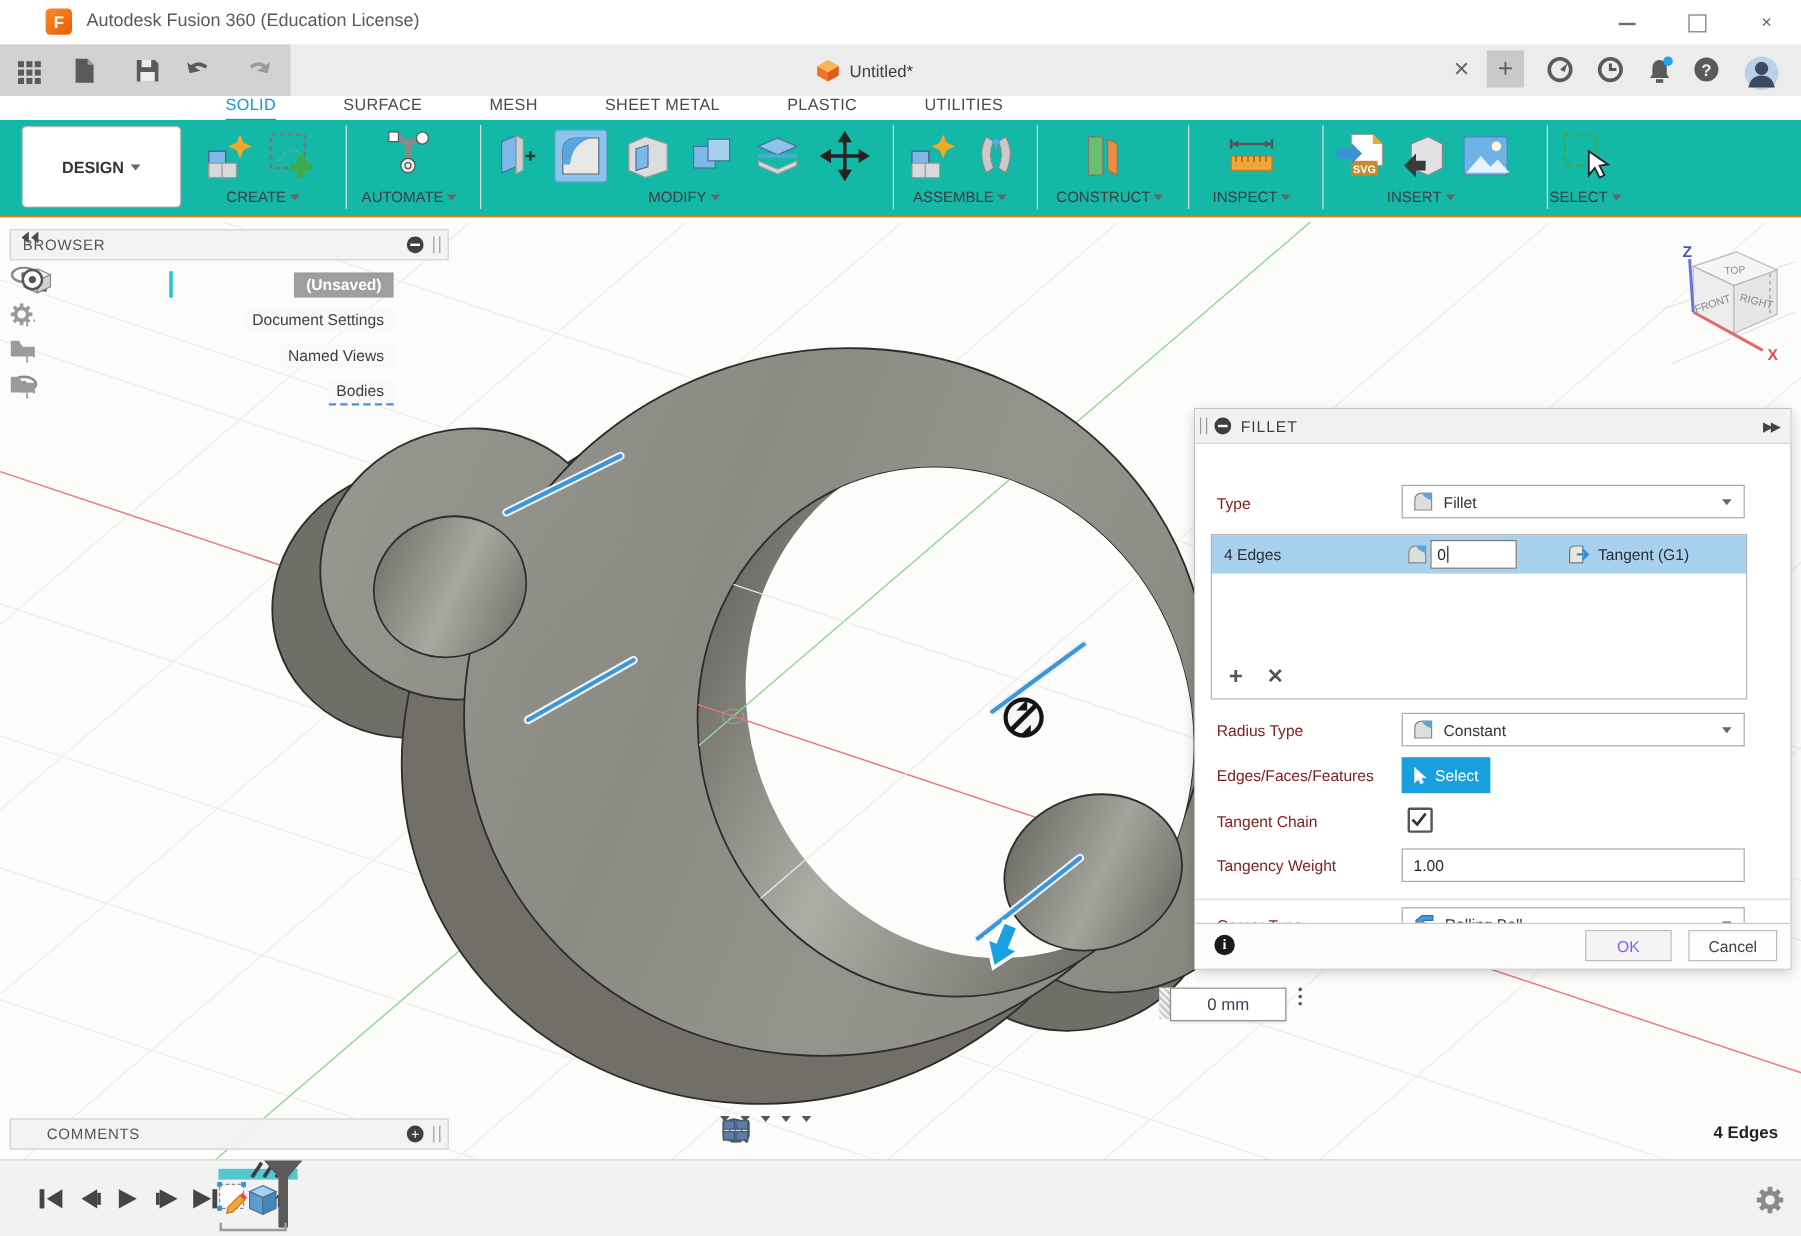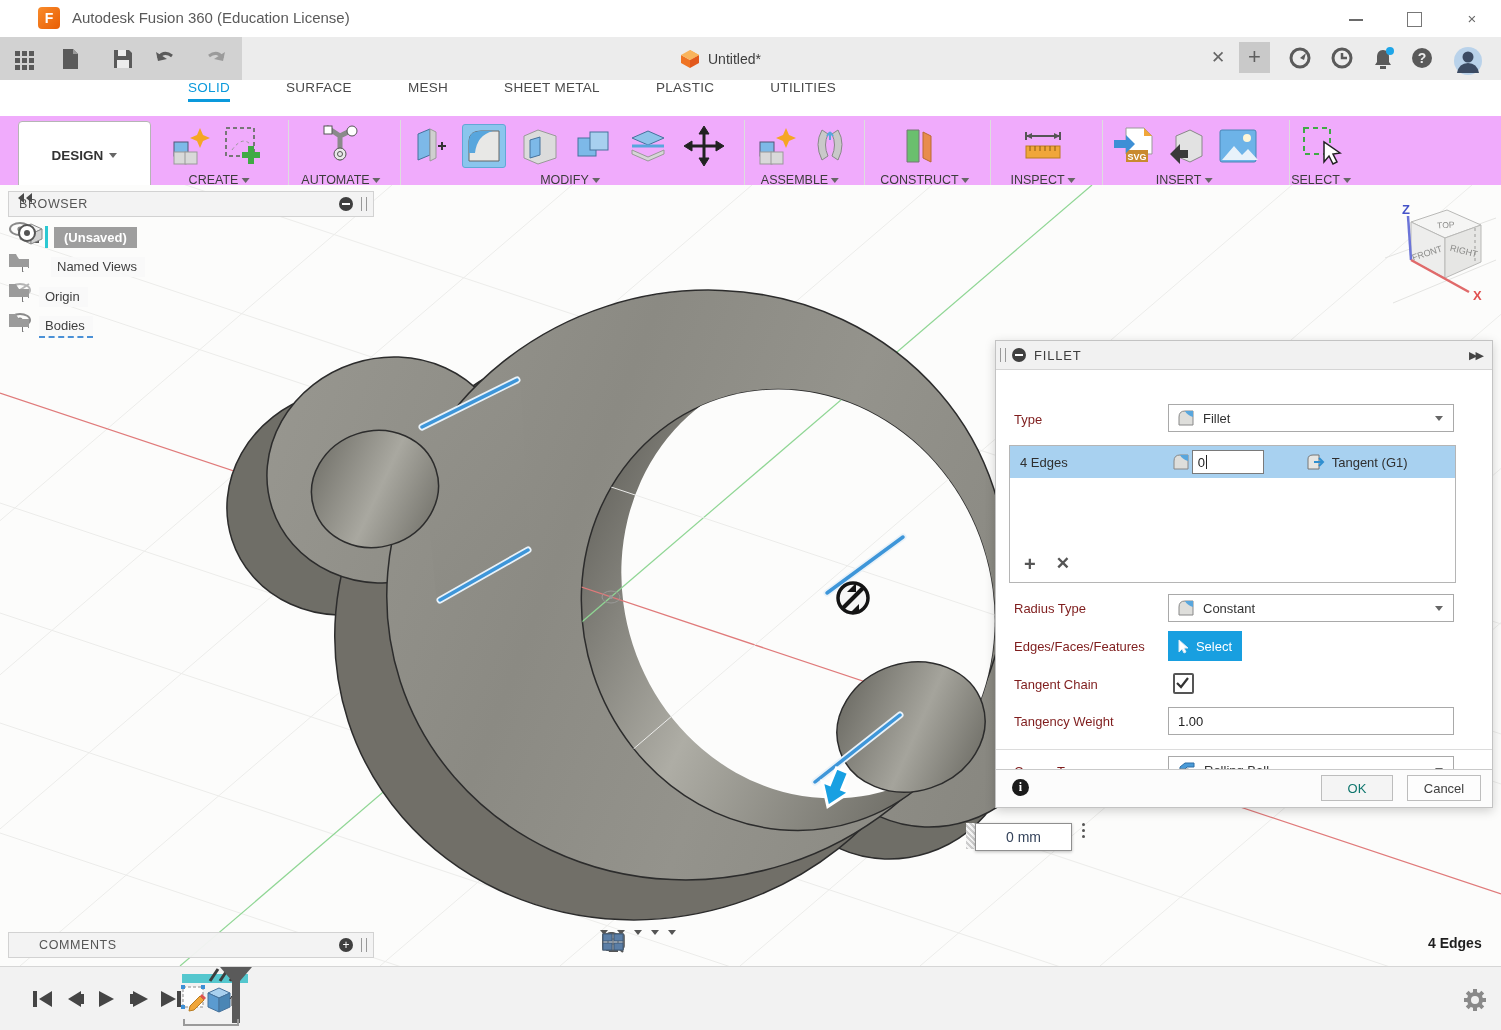--- a/index.html
+++ b/index.html
@@ -33,21 +33,21 @@
           color:#5f5f5f;font-size:22px;line-height:29px;text-align:center;}
   .sysicon{position:absolute;top:46px;width:24px;height:24px;}
 
   
   .ribbon-tabs{position:absolute;left:0;top:80px;width:100%;height:24px;background:#fff;
                display:flex;align-items:flex-start;padding-left:188px;gap:56px;box-sizing:border-box;}
   .rtab{font-size:13.5px;color:#4a4a4a;letter-spacing:.3px;padding-bottom:4px;white-space:nowrap;}
   .rtab.active{color:#0a99dc;border-bottom:3px solid #0a99dc;}
 
   
-  .ribbon{position:absolute;left:0;top:116px;width:100%;height:81px;background:#f0abfc;
+  .ribbon{position:absolute;left:0;top:100px;width:100%;height:81px;background:#14b8a6;
           border-bottom:1px solid #f97316;box-sizing:border-box;}
   .design-btn{position:absolute;left:18px;top:5px;width:131px;height:66px;border:1px solid #b5b5b5;
               border-radius:4px;font-size:13.5px;color:#333;font-weight:bold;display:flex;
               align-items:center;justify-content:center;gap:6px;background:#fff;}
   .grp-label{position:absolute;top:57px;font-size:12.5px;color:#3c3c3c;white-space:nowrap;
              transform:translateX(-50%);}
   .grp-label .caret-dn{margin-left:3px;}
   .tool{position:absolute;top:8px;width:44px;height:44px;}
   .tool.hl{background:#8ac5ed;border:1px solid #62a7d6;border-radius:3px;box-sizing:border-box;}
   .vdiv{position:absolute;top:4px;width:1px;height:70px;background:#ddd;}
@@ -61,21 +61,21 @@
             border:1px solid #d2d2d2;display:flex;align-items:center;box-sizing:border-box;}
   .panelbar .ptitle{font-size:12.5px;color:#555;letter-spacing:.6px;margin-left:10px;}
   .minus-circle{width:14px;height:14px;border-radius:50%;background:#3f3f3f;position:relative;}
   .minus-circle::after{content:"";position:absolute;left:3px;top:6px;width:8px;height:2px;background:#fff;}
   .plus-circle{width:14px;height:14px;border-radius:50%;background:#3f3f3f;color:#fff;
                font-size:12px;line-height:14px;text-align:center;}
   .grip{width:4px;height:14px;border-left:1px solid #999;border-right:1px solid #999;margin:0 6px 0 8px;}
   .spacer{flex:1;}
 
   .btree{position:absolute;left:8px;top:222px;width:320px;}
-  .trow{position:relative;height:30px;display:flex;align-items:center;}
+  .trow{position:relative;height:30px;display:flex;align-items:center;justify-content:space-between;}
   .chip{background:rgba(248,248,248,.9);padding:2px 8px 3px 6px;display:flex;align-items:center;gap:8px;}
   .tlabel{font-size:13px;color:#3f3f3f;}
   .expander{width:0;height:0;border-top:5px solid transparent;border-bottom:5px solid transparent;
             border-left:7px solid #fff;outline:1px solid #777;outline-offset:-1px;
             -webkit-clip-path:polygon(-10% -10%,110% 50%,-10% 110%);clip-path:polygon(-10% -10%,110% 50%,-10% 110%);
             margin:0 10px 0 14px;box-sizing:border-box;}
   .tri-solid{width:0;height:0;border-left:11px solid transparent;border-bottom:11px solid #555;margin:0 6px 0 20px;}
   .tealbar{width:3px;height:22px;background:#2bc8d2;margin-right:6px;}
   .unsaved-chip{background:#9e9e9e;color:#fff;font-weight:bold;font-size:13px;padding:3px 10px;}
   .dashed-sel{border-bottom:2px dashed #4a90d6;}
@@ -109,21 +109,21 @@
             background:#fff;}
   .tw-input{position:absolute;left:172px;width:286px;height:28px;border:1px solid #a9a9a9;
             font-size:13px;color:#222;display:flex;align-items:center;padding-left:9px;box-sizing:border-box;}
   .hdiv{position:absolute;left:0;width:100%;height:1px;background:#dcdcdc;}
   .dlg-foot{position:relative;height:37px;border-top:1px solid #c9c9c9;background:#fcfcfc;}
   .info-circle{position:absolute;left:16px;top:9px;width:17px;height:17px;border-radius:50%;
                background:#1a1a1a;color:#fff;font-size:12px;font-weight:bold;text-align:center;
                line-height:17px;font-family:"Liberation Serif",serif;}
   .btn{position:absolute;top:5px;height:26px;border:1px solid #bdbdbd;background:#fdfdfd;
        font-size:13px;display:flex;align-items:center;justify-content:center;box-sizing:border-box;}
-  .btn-ok{left:325px;width:72px;color:#0f766e;background:#f4f4f4;}
+  .btn-ok{left:325px;width:72px;color:#8b5cf6;background:#f4f4f4;}
   .btn-cancel{left:411px;width:74px;color:#3f3f3f;}
 
   
   .dim-wrap{position:absolute;left:966px;top:638px;display:flex;align-items:flex-start;}
   .dim-grip{width:9px;height:26px;background:repeating-linear-gradient(45deg,#ccc 0 2px,#f4f4f4 2px 4px);}
   .dim-box{width:95px;height:26px;background:#fff;border:1px solid #8f8f8f;box-shadow:0 1px 3px rgba(0,0,0,.25);
            font-size:14px;color:#33425a;display:flex;align-items:center;justify-content:center;}
   .dim-dots{margin-left:10px;display:flex;flex-direction:column;gap:3px;}
   .dim-dots i{width:3px;height:3px;border-radius:50%;background:#555;}
 
@@ -562,37 +562,36 @@
           </svg>
         <span class="unsaved-chip">(Unsaved)</span>
         <svg width="22" height="22" style="margin-left:8px">
             <circle cx="11" cy="11" r="8" fill="#fff" stroke="#555" stroke-width="2"></circle>
             <circle cx="11" cy="11" r="3" fill="#555"></circle>
           </svg>
       </div>
       <div class="trow">
         <span class="expander"></span>
         <span class="chip" style="margin-left:12px">
+          <svg width="20" height="20">
+              <g stroke="#9a9a9a" stroke-width="3">
+                <circle cx="10" cy="10" r="5" fill="none"></circle>
+                <path d="M10 1 v4 M10 15 v4 M1 10 h4 M15 10 h4 M3.6 3.6 l2.8 2.8 M13.6 13.6 l2.8 2.8 M16.4 3.6 l-2.8 2.8 M6.4 13.6 l-2.8 2.8"></path>
+              </g>
+            </svg>
+          <span class="tlabel">Document Settings</span>
+        </span>
+      </div>
+      <div class="trow">
+        <span class="expander"></span>
+        <span class="chip" style="margin-left:12px">
           <svg width="22" height="16">
               <path d="M1 4 h8 l2 3 h10 v8 h-20 z M1 4 v-2 h7 l1 2" fill="#9b9b9b"></path>
             </svg>
           <span class="tlabel">Named Views</span>
-        </span>
-      </div>
-      <div class="trow">
-        <span class="expander"></span>
-        <span class="chip" style="margin-left:0">
-          <svg width="24" height="16">
-              <ellipse cx="12" cy="8" rx="10" ry="6" fill="none" stroke="#b5b5b5" stroke-width="2"></ellipse>
-              <line x1="3" y1="14" x2="21" y2="2" stroke="#b5b5b5" stroke-width="2"></line>
-            </svg>
-          <svg width="22" height="16">
-              <path d="M1 4 h8 l2 3 h10 v8 h-20 z M1 4 v-2 h7 l1 2" fill="#9b9b9b"></path>
-            </svg>
-          <span class="tlabel">Origin</span>
         </span>
       </div>
       <div class="trow">
         <span class="expander"></span>
         <span class="chip dashed-sel" style="margin-left:0">
           <svg width="24" height="16">
               <ellipse cx="12" cy="8" rx="10" ry="6" fill="none" stroke="#8a8a8a" stroke-width="2"></ellipse>
               <circle cx="12" cy="8" r="2.6" fill="#8a8a8a"></circle>
             </svg>
           <svg width="22" height="16">

